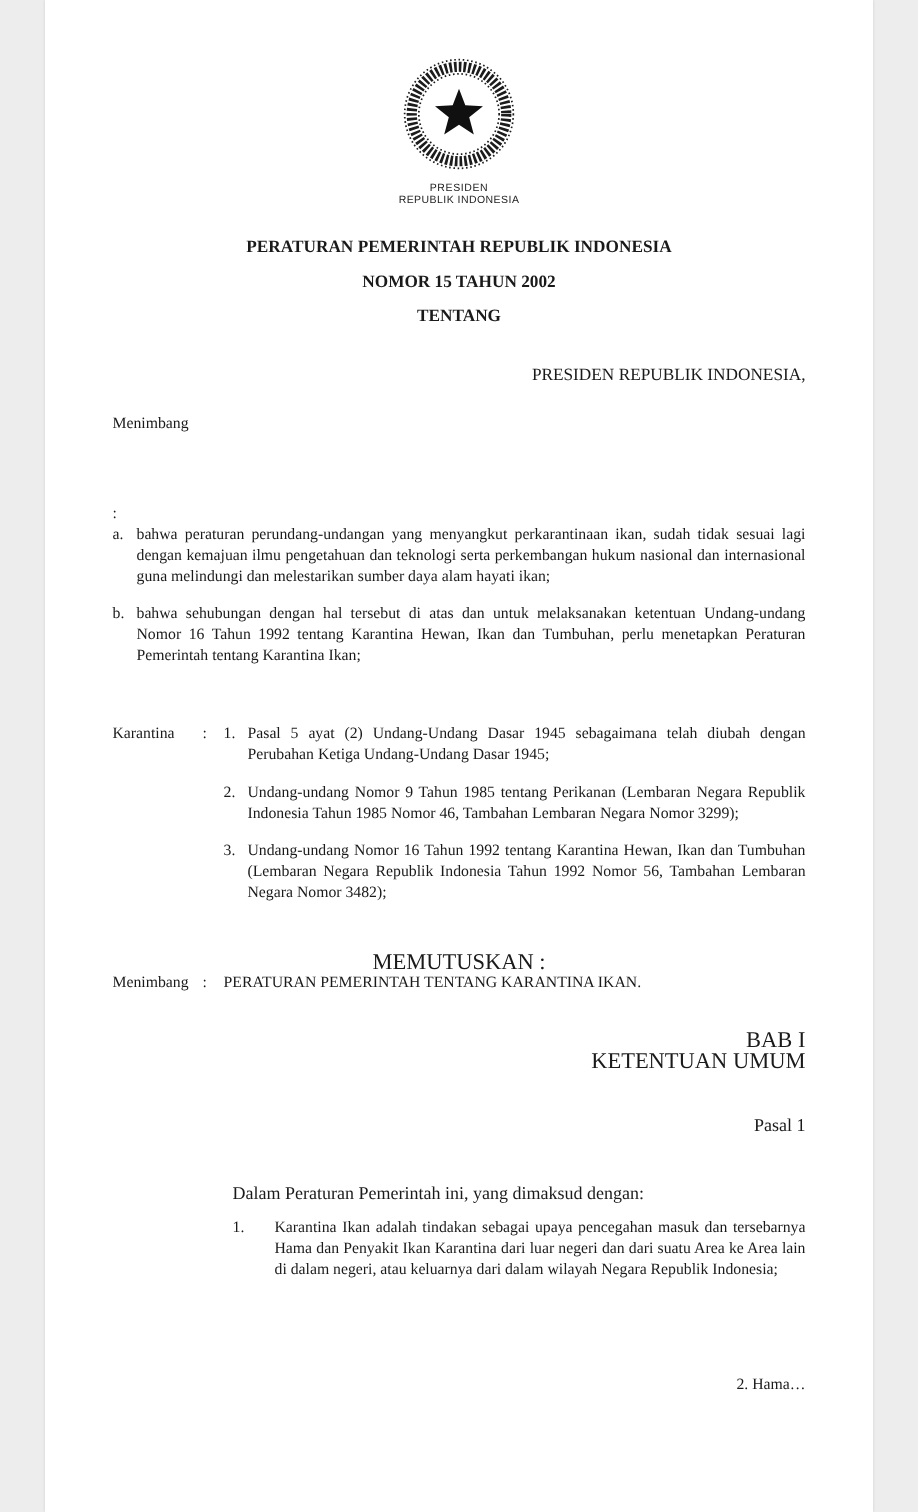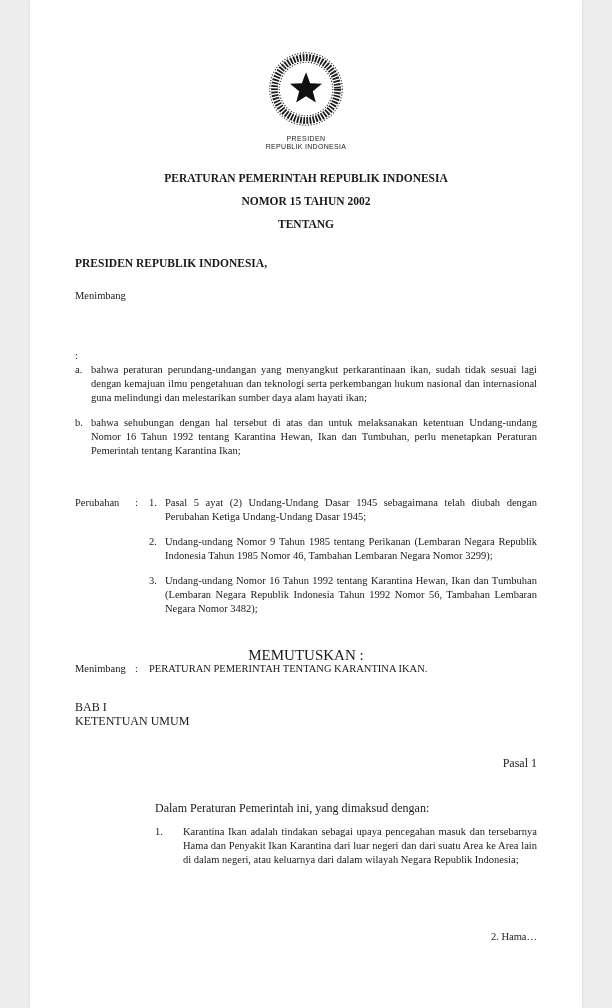--- a/index.html
+++ b/index.html
@@ -9,53 +9,53 @@
     font-family: "Liberation Serif", serif;
     color: #1a1a1a;
     overflow: hidden;
   }
   .canvas { width: 612px; height: 1008px; }
   .page {
     width: 552px; height: 1008px;
     margin: 0 auto;
     background: #ffffff;
     box-sizing: border-box;
-    padding: 47px 45px 0 45px;
+    padding: 34px 45px 0 45px;
     box-shadow: 0 0 2px rgba(0,0,0,0.12);
   }
 
   
   .letterhead { text-align: center; }
   .seal { display: block; margin: 0 auto; }
   .lh1 { font-family: "Liberation Sans", sans-serif; font-size: 7px; letter-spacing: 0.4px; margin-top: 4px; color: #222; }
   .lh2 { font-family: "Liberation Sans", sans-serif; font-size: 7px; letter-spacing: 0.3px; margin-top: 1px; color: #222; }
 
   
   .title-block { margin-top: 22px; text-align: center; }
   .title-line { font-size: 11.5px; font-weight: bold; line-height: 13px; margin-bottom: 10px; }
 
-  .opening { margin-top: 26px; text-align: left; font-size: 11.5px; font-weight: bold; }
+  .opening { margin-top: 26px; text-align: right; font-size: 11.5px; font-weight: normal; }
 
   
   .clause { display: flex; font-size: 10.5px; line-height: 14px; }
   .clause-label { width: 60px; flex: 0 0 60px; }
   .clause-colon { width: 14px; flex: 0 0 14px; }
   .clause-items { flex: 1; }
   .item { display: flex; }
   .item + .item { margin-top: 11px; }
   .item-marker { width: 16px; flex: 0 0 16px; }
   .item-text { flex: 1; text-align: justify; }
 
   .menimbang { margin-top: 20px; flex-direction: column; }
   .mengingat { margin-top: 38px; }
 
   .memutuskan { margin-top: 32px; text-align: center; font-size: 15px; line-height: 14px; }
   .menetapkan { margin-top: 0px; }
 
-  .bab { margin-top: 24px; text-align: left; font-size: 12px; line-height: 14px; }
+  .bab { margin-top: 24px; text-align: right; font-size: 15px; line-height: 14px; }
   .pasal { margin-top: 28px; text-align: right; font-size: 12px; }
 
   .pasal-intro { margin-top: 30px; margin-left: 80px; font-size: 12px; line-height: 14px; }
 
   .definitions { margin-top: 10px; margin-left: 80px; }
   .def-item { display: flex; font-size: 10.5px; line-height: 14px; }
   .def-marker { width: 28px; flex: 0 0 28px; }
   .def-text { flex: 1; text-align: justify; }
 
   .footer-cue { margin-top: 64px; text-align: right; font-size: 10.5px; }
@@ -94,21 +94,21 @@
           <div class="item-text">bahwa peraturan perundang-undangan yang menyangkut perkarantinaan ikan, sudah tidak sesuai lagi dengan kemajuan ilmu pengetahuan dan teknologi serta perkembangan hukum nasional dan internasional guna melindungi dan melestarikan sumber daya alam hayati ikan;</div>
         </div>
         <div class="item">
           <div class="item-marker">b.</div>
           <div class="item-text">bahwa sehubungan dengan hal tersebut di atas dan untuk melaksanakan ketentuan Undang-undang Nomor 16 Tahun 1992 tentang Karantina Hewan, Ikan dan Tumbuhan, perlu menetapkan Peraturan Pemerintah tentang Karantina Ikan;</div>
         </div>
       </div>
     </div>
 
     <div class="clause mengingat">
-      <div class="clause-label">Perubahan</div>
+      <div class="clause-label">Karantina</div>
       <div class="clause-colon">:</div>
       <div class="clause-items">
         <div class="item">
           <div class="item-marker">1.</div>
           <div class="item-text">Pasal 5 ayat (2) Undang-Undang Dasar 1945 sebagaimana telah diubah dengan Perubahan Ketiga Undang-Undang Dasar 1945;</div>
         </div>
         <div class="item">
           <div class="item-marker">2.</div>
           <div class="item-text">Undang-undang Nomor 9 Tahun 1985 tentang Perikanan (Lembaran Negara Republik Indonesia Tahun 1985 Nomor 46, Tambahan Lembaran Negara Nomor 3299);</div>
         </div>

